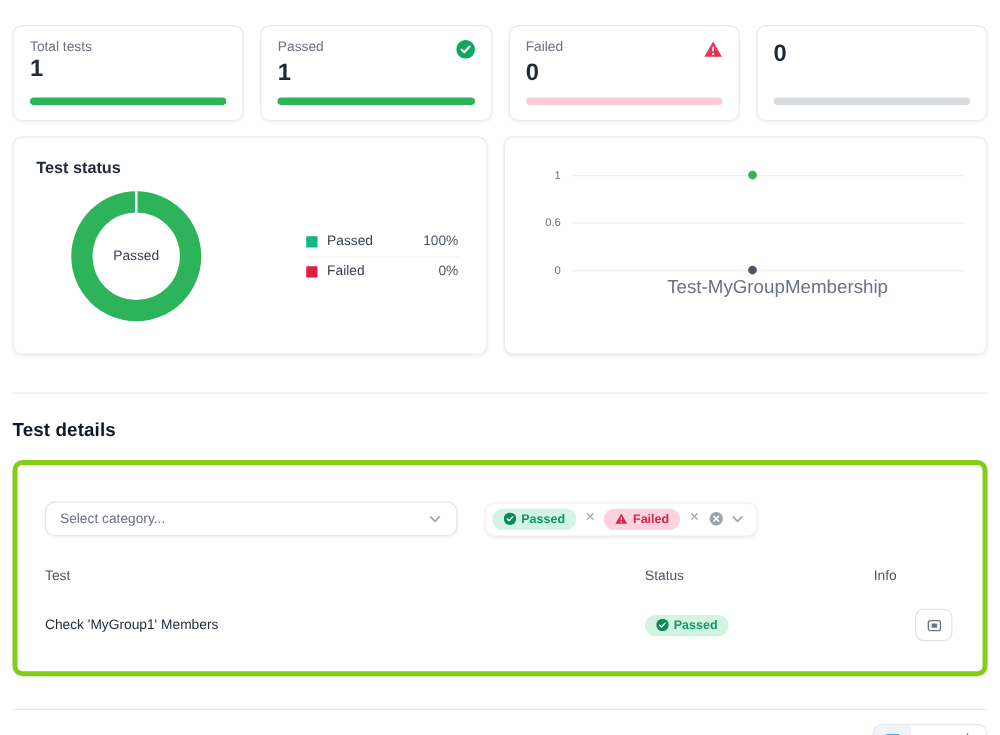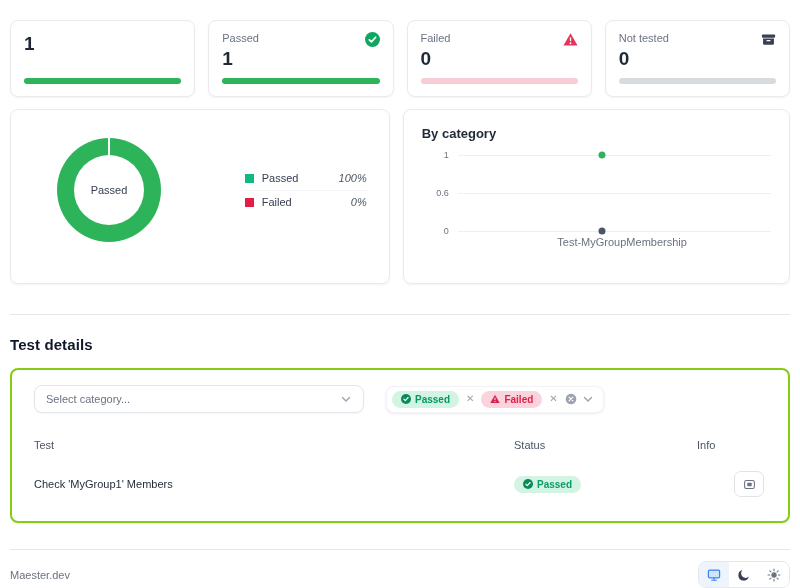--- a/index.html
+++ b/index.html
@@ -36,40 +36,40 @@
   .panel-title { font-size:13px; font-weight:600; color:#1f2937; }
 
   .status-body { display:flex; align-items:center; margin-top:12px; }
   .donut { width:104px; height:104px; border-radius:50%; position:relative; margin-left:28px; flex:none; }
   .donut-notch { position:absolute; top:0; left:50%; width:2px; height:18px; background:#fff; transform:translateX(-50%); z-index:1; }
   .donut-hole { position:absolute; inset:17px; background:#fff; border-radius:50%; z-index:1; }
   .donut-center { position:absolute; inset:0; display:flex; align-items:center; justify-content:center; font-size:11px; color:#374151; z-index:2; }
   .legend { margin-left:auto; width:122px; margin-right:4px; }
   .legend-row { display:flex; align-items:center; height:23px; font-size:11px; color:#374151; }
   .legend-swatch { width:9px; height:9px; margin-right:8px; flex:none; }
-  .legend-value { margin-left:auto; color:#4b5563;font-style:italic; }
+  .legend-value { margin-left:auto; color:#4b5563; }
   .legend-divider { border:0; border-top:1px solid #f1f3f5; }
 
   .cat-chart { margin-top:14px; }
   .cat-plot { position:relative; height:76px; margin-top:10px; }
   .tick-row { position:absolute; left:0; right:0; display:flex; align-items:center; transform:translateY(-50%); }
   .tick-label { width:36px; text-align:right; padding-right:9px; font-size:9px; color:#6b7280; }
   .tick-line { flex:1; height:1px; background:#edeff2; }
   .dot-layer { position:absolute; left:45px; right:4px; top:0; bottom:0; }
   .dot { position:absolute; width:7px; height:7px; border-radius:50%; transform:translate(-50%,-50%); }
   .cat-xaxis { position:relative; left:45px; margin-right:4px; height:14px; margin-top:5px; }
-  .cat-xlabel { position:absolute; left:45%; transform:translateX(-50%); font-size:11px; color:#6b7280; white-space:nowrap; }
+  .cat-xlabel { position:absolute; left:45%; transform:translateX(-50%); font-size:15px; color:#6b7280; white-space:nowrap; }
 
   .section-divider { border:0; border-top:1px solid #e5e7eb; margin-top:30px; }
   .details-title { margin-top:21px; }
 
   
   .details-card {
-    margin-top:15px; border:2px solid #84cc16; border-radius:8px;
-    box-shadow:0 1px 2px rgba(0,0,0,.05); padding:15px 22px 20px;
+    margin-top:15px; border:4px solid #84cc16; border-radius:8px;
+    box-shadow:0 1px 2px rgba(0,0,0,.05); padding:29px 22px 20px;
   }
   .filter-row { display:flex; align-items:center; }
   .select-box {
     width:330px; height:28px; border:1px solid #e2e5e9; border-radius:8px;
     box-shadow:0 1px 2px rgba(0,0,0,.04); background:#fff;
     display:flex; align-items:center; justify-content:space-between;
     padding:0 11px; cursor:pointer;
   }
   .select-placeholder { font-size:11px; color:#6b7280; }
   .chip-group {
@@ -109,20 +109,23 @@
   .theme-btn svg { width:14px; height:14px; }
 </style>
 </head>
 <body>
 
 <div class="page">
 
 
   <div class="summary-grid">
     <div class="stat-card">
+      <div class="stat-top">
+        <span class="stat-label">Total tests</span>
+      </div>
       <div class="stat-value">1</div>
       <div class="stat-bar" style="background: rgb(45, 180, 90);"></div>
     </div>
 
     <div class="stat-card">
       <div class="stat-top">
         <span class="stat-label">Passed</span>
         <span class="stat-icon">
           <svg viewBox="0 0 16 16">
               <circle cx="8" cy="8" r="8" fill="#10a561"></circle>
@@ -143,38 +146,29 @@
               <rect x="7.3" y="5.6" width="1.4" height="4.2" rx="0.7" fill="#fff"></rect>
               <circle cx="8" cy="12" r="0.95" fill="#fff"></circle>
             </svg>
         </span>
       </div>
       <div class="stat-value">0</div>
       <div class="stat-bar" style="background: rgb(249, 204, 214);"></div>
     </div>
 
     <div class="stat-card">
-      <div class="stat-top">
-        <span class="stat-label">Not tested</span>
-        <span class="stat-icon">
-          <svg viewBox="0 0 16 16" fill="#374151">
-              <rect x="1" y="2.6" width="14" height="3.4" rx="0.8"></rect>
-              <path d="M2.2 7h11.6v5.2a1.3 1.3 0 0 1-1.3 1.3H3.5a1.3 1.3 0 0 1-1.3-1.3z"></path>
-              <rect x="5.8" y="8.5" width="4.4" height="1.4" rx="0.7" fill="#fff"></rect>
-            </svg>
-        </span>
-      </div>
       <div class="stat-value">0</div>
       <div class="stat-bar" style="background: rgb(216, 219, 222);"></div>
     </div>
   </div>
 
   <div class="row2-grid">
 
     <div class="panel-card">
+      <div class="panel-title">Test status</div>
       <div class="status-body">
         <div class="donut" style="background: conic-gradient(rgb(45, 180, 90) 0%, rgb(45, 180, 90) 100%, rgb(225, 29, 72) 100%, rgb(225, 29, 72) 100%);">
           <span class="donut-notch"></span>
           <span class="donut-hole"></span>
           <span class="donut-center">Passed</span>
         </div>
         <div class="legend">
           <div class="legend-row">
             <span class="legend-swatch" style="background: rgb(16, 185, 129);"></span>
             <span>Passed</span>
@@ -184,21 +178,20 @@
           <div class="legend-row">
             <span class="legend-swatch" style="background: rgb(225, 29, 72);"></span>
             <span>Failed</span>
             <span class="legend-value">0%</span>
           </div>
         </div>
       </div>
     </div>
 
     <div class="panel-card">
-      <div class="panel-title">By category</div>
       <div class="cat-chart">
         <div class="cat-plot">
           <div class="tick-row" style="top:0%">
             <span class="tick-label">1</span>
               <span class="tick-line"></span>
           </div>
           <div class="tick-row" style="top:50%">
             <span class="tick-label">0.6</span>
               <span class="tick-line"></span>
           </div>

